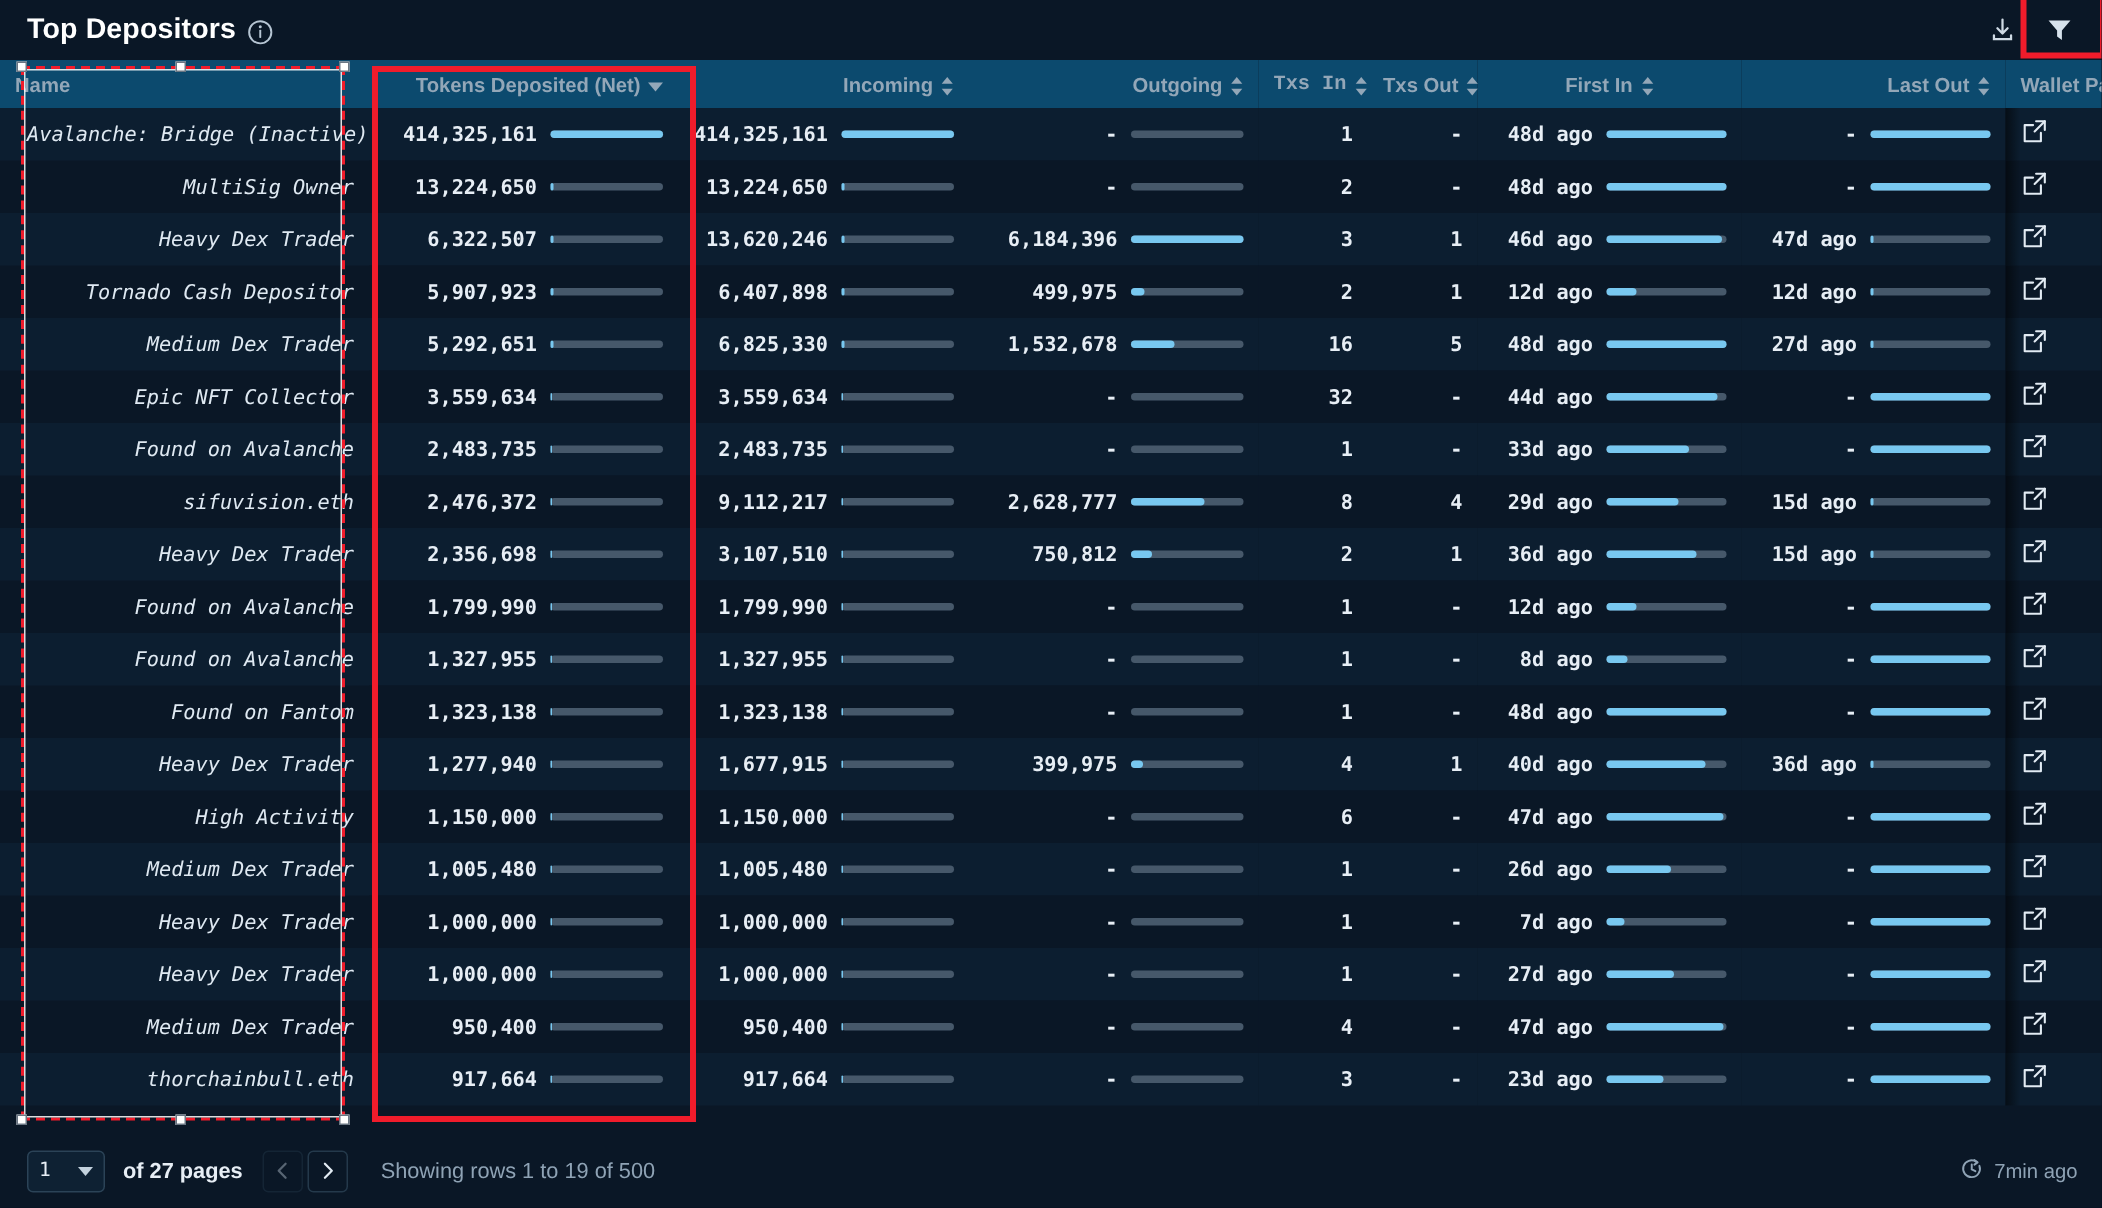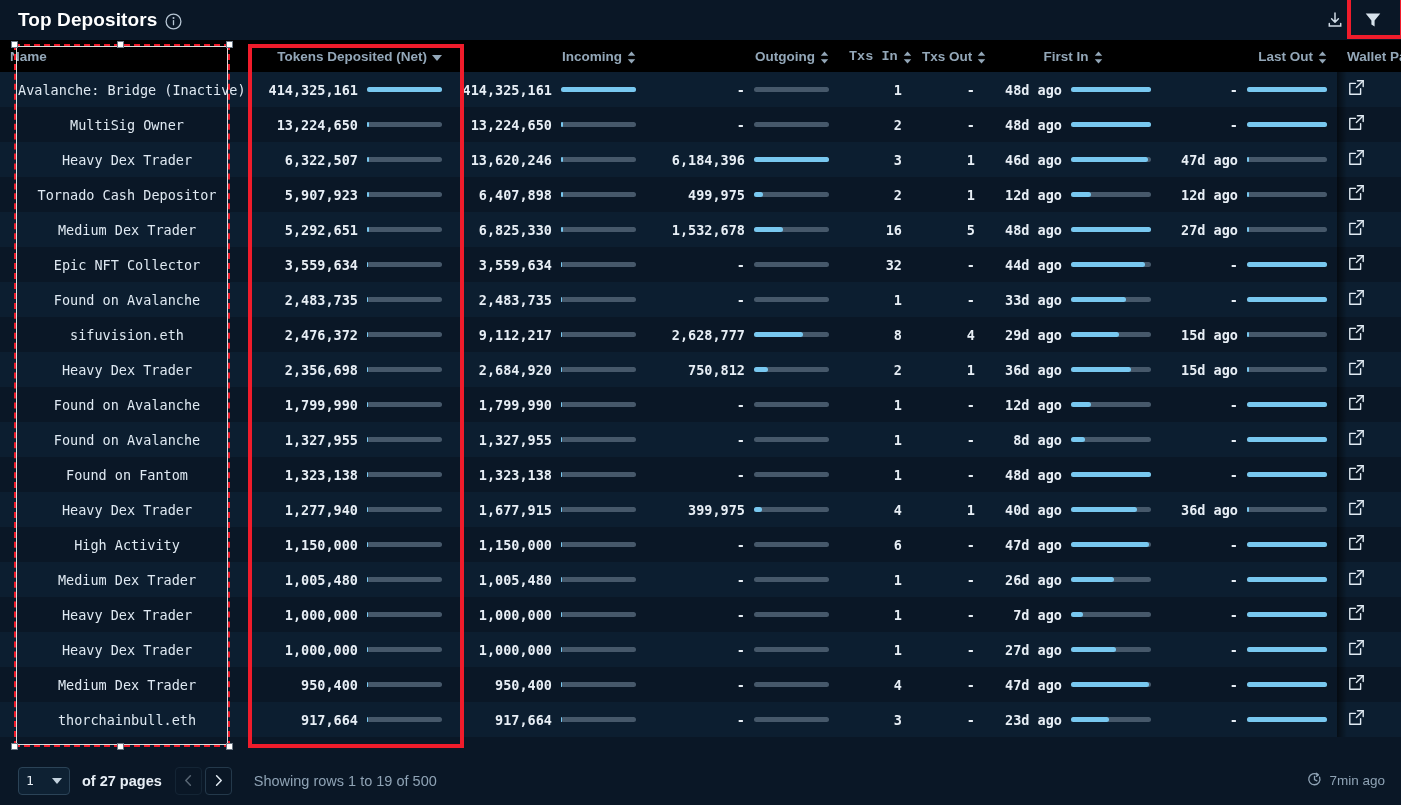--- a/index.html
+++ b/index.html
@@ -32,21 +32,21 @@
   .filter-wrap { position: relative; }
   .filter-highlight {
     position: absolute; left: -12px; top: -11px; width: 57px; height: 44px;
     border: 4px solid #f01c2b; pointer-events: none;
   }
 
   
   .table-area { position: relative; }
   table.grid { width: 1401px; border-collapse: collapse; table-layout: fixed; }
   table.grid thead th {
-    background: #000000; height: 32px;
+    background: #0c4a6e; height: 32px;
     font-size: 13.5px; font-weight: bold; color: #93a7b8;
     padding: 0 10px; white-space: nowrap; vertical-align: middle;
   }
   th.th-name { text-align: left; width: 246px; padding-left: 18px; }
   th.th-num  { text-align: right; width: 206px; }
   th.th-inc  { text-align: right; width: 194px; }
   th.th-out  { text-align: right; width: 193px; }
   th.th-txin { text-align: right; width: 73px; font-family: Liberation Mono, monospace; }
   th.th-txout{ text-align: right; width: 73px; }
   th.th-first{ text-align: center; width: 176px; }
@@ -59,22 +59,22 @@
     border-left: 5px solid transparent; border-right: 5px solid transparent;
     border-top: 6px solid #93a7b8; position: relative; top: 2px; }
 
   tbody tr { height: 35px; }
   tbody tr.odd  { background: #0c1e30; }
   tbody tr.even { background: #0a1726; }
   tbody td { padding: 0 10px; vertical-align: middle; white-space: nowrap; }
 
   .cell-name {
     font-family: "DejaVu Sans Mono", "Liberation Mono", monospace;
-    font-size: 13.5px; color: #dfe9f2; text-align: center; padding-left: 18px;
-    overflow: hidden; text-overflow: clip;
+    font-size: 13.5px; color: #dfe9f2; text-align: right; padding-left: 18px;
+    overflow: hidden; text-overflow: clip; font-style: italic;
   }
   .cell-val {
     font-family: "DejaVu Sans Mono", "Liberation Mono", monospace;
     font-size: 13.5px; font-weight: bold; color: #e7eef5;
   }
   .metric { display: flex; align-items: center; justify-content: flex-end; gap: 9px; }
   .metric .v { text-align: right; }
   .bar {
     position: relative; height: 5px; border-radius: 3px;
     background: #46586a; flex: 0 0 auto;
@@ -683,21 +683,21 @@
             <td class="cell-num">
               <span class="metric">
                 <span class="v cell-val">2,356,698</span>
                 <span class="bar bar-w75">
                   <span class="fill" style="width:1%"></span>
                 </span>
               </span>
             </td>
             <td class="cell-num">
               <span class="metric">
-                <span class="v cell-val">2,684,920</span>
+                <span class="v cell-val">3,107,510</span>
                 <span class="bar bar-w75">
                   <span class="fill" style="width:1%"></span>
                 </span>
               </span>
             </td>
             <td class="cell-num">
               <span class="metric">
                 <span class="v cell-val">750,812</span>
                 <span class="bar bar-w75">
                   <span class="fill" style="width:19%"></span>

